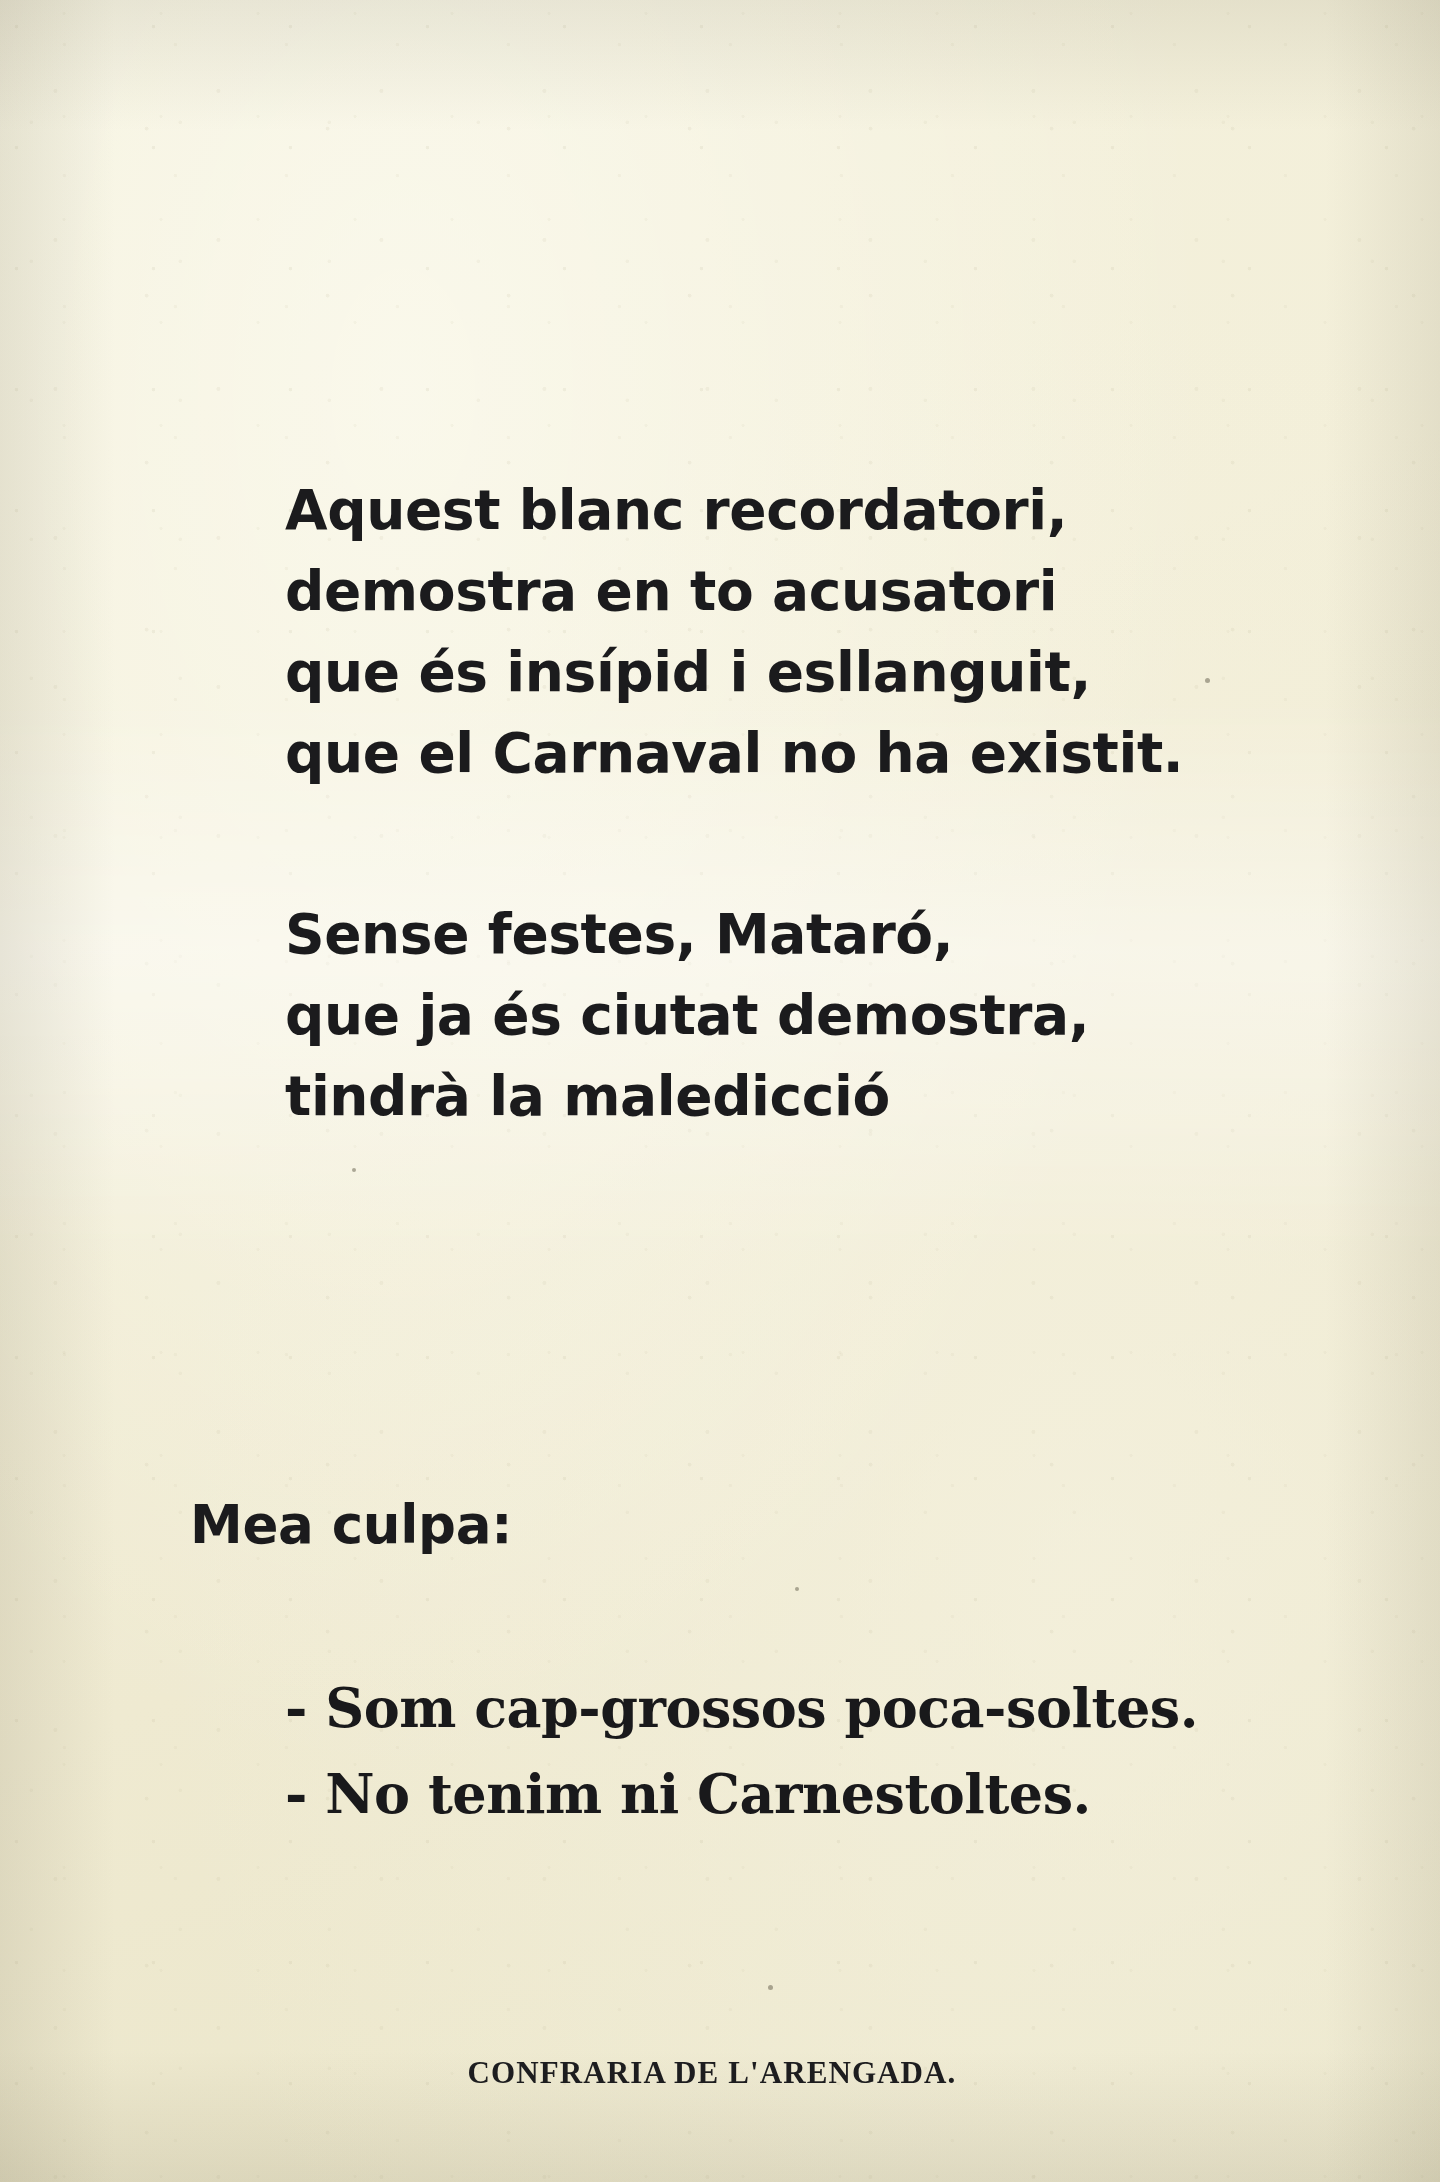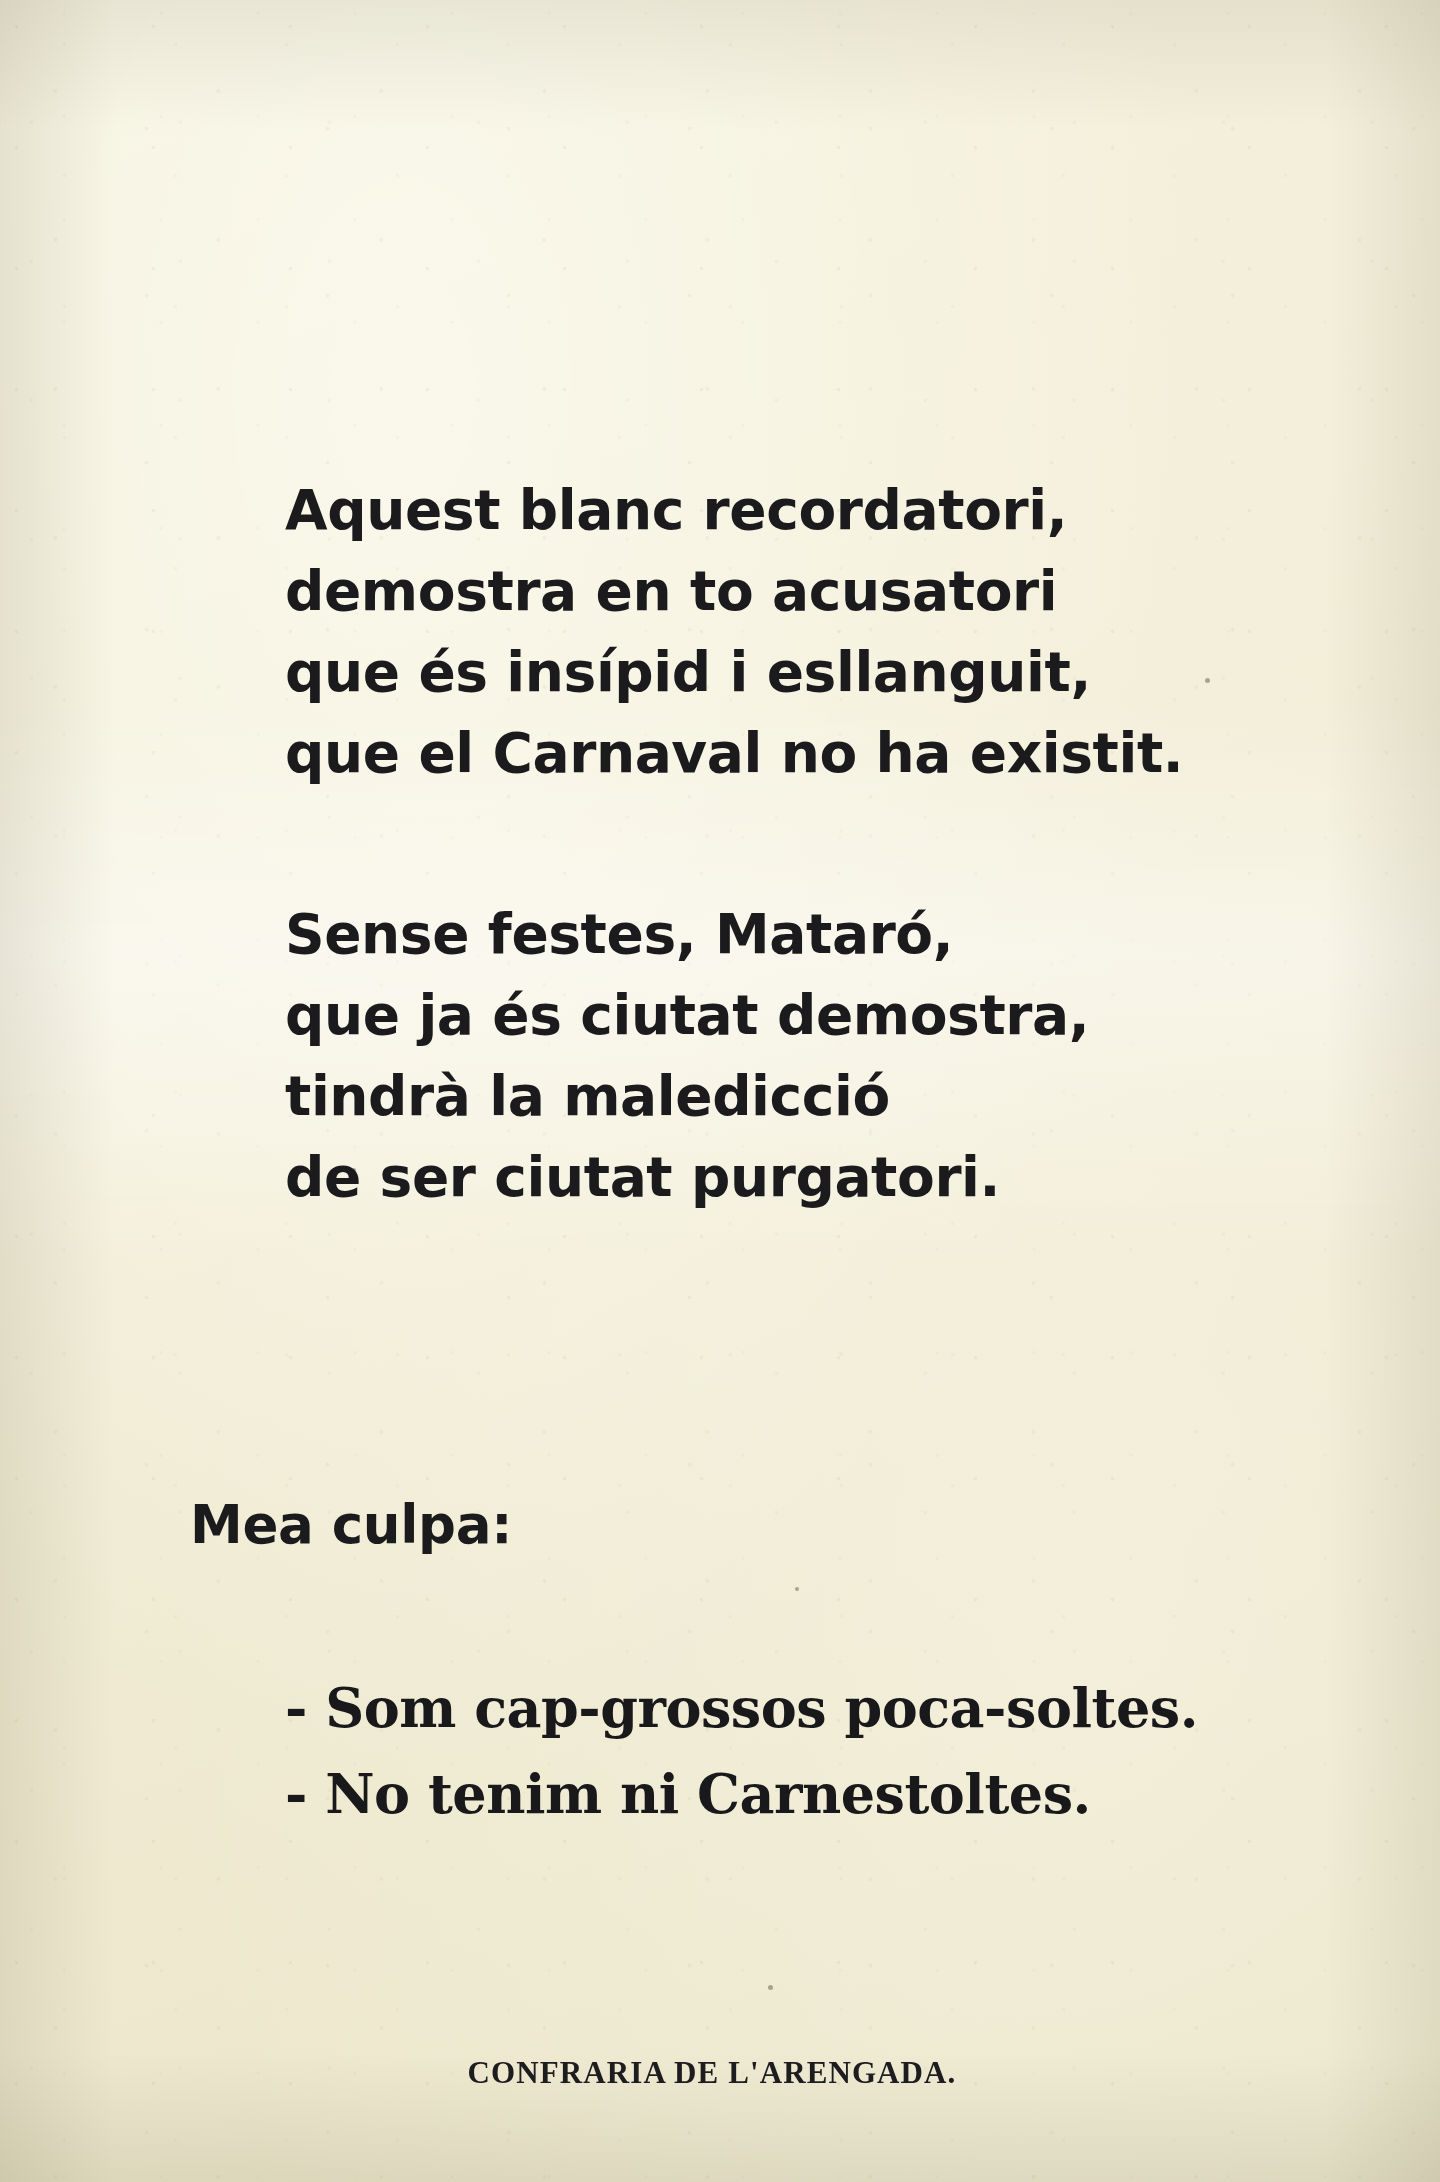--- a/index.html
+++ b/index.html
@@ -161,21 +161,20 @@
         <div class="line">Aquest blanc recordatori,</div>
         <div class="line">demostra en to acusatori</div>
         <div class="line">que és insípid i esllanguit,</div>
         <div class="line">que el Carnaval no ha existit.</div>
       </div>
 
       <div class="stanza">
         <div class="line">Sense festes, Mataró,</div>
         <div class="line">que ja és ciutat demostra,</div>
         <div class="line">tindrà la maledicció</div>
-        <div class="line">de ser ciutat purgatori.</div>
       </div>
 
     </div>
 
     <div class="mea-culpa">Mea culpa:</div>
 
     <div class="refrain">
       <div class="refrain-line">- Som cap-grossos poca-soltes.</div>
       <div class="refrain-line">- No tenim ni Carnestoltes.</div>
     </div>

